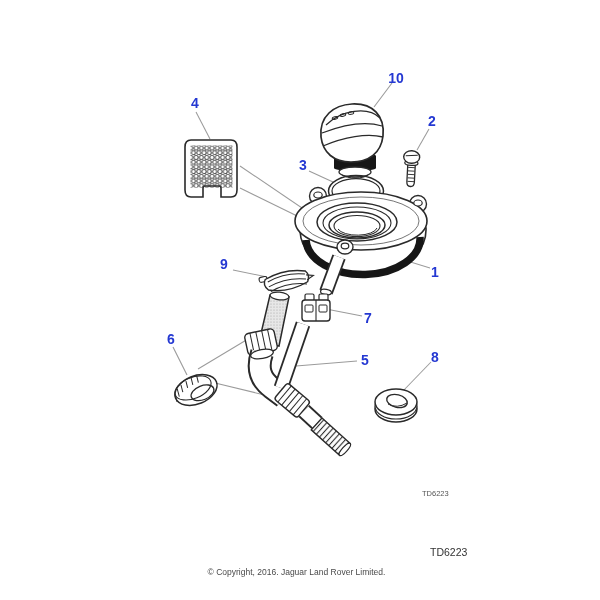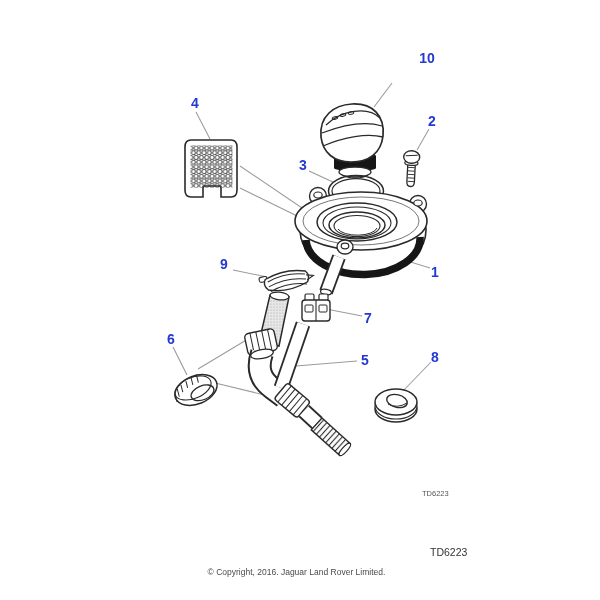--- a/index.html
+++ b/index.html
@@ -193,19 +193,19 @@
   <div class="callouts">
       <div class="callout" style="left: 435px; top: 272px;">1</div>
       <div class="callout" style="left: 432px; top: 121px;">2</div>
       <div class="callout" style="left: 303px; top: 165px;">3</div>
       <div class="callout" style="left: 195px; top: 103px;">4</div>
       <div class="callout" style="left: 365px; top: 360px;">5</div>
       <div class="callout" style="left: 171px; top: 339px;">6</div>
       <div class="callout" style="left: 368px; top: 318px;">7</div>
       <div class="callout" style="left: 435px; top: 357px;">8</div>
       <div class="callout" style="left: 224px; top: 264px;">9</div>
-      <div class="callout" style="left: 396px; top: 58px; margin-left: 31px;">10</div>
+      <div class="callout" style="left: 396px; top: 78px;">10</div>
     </div>
 
   <div class="code-sm">TD6223</div>
   <div class="code-lg">TD6223</div>
   <div class="copyright">© Copyright, 2016. Jaguar Land Rover Limited.</div>
 </div>
 
 </body></html>

